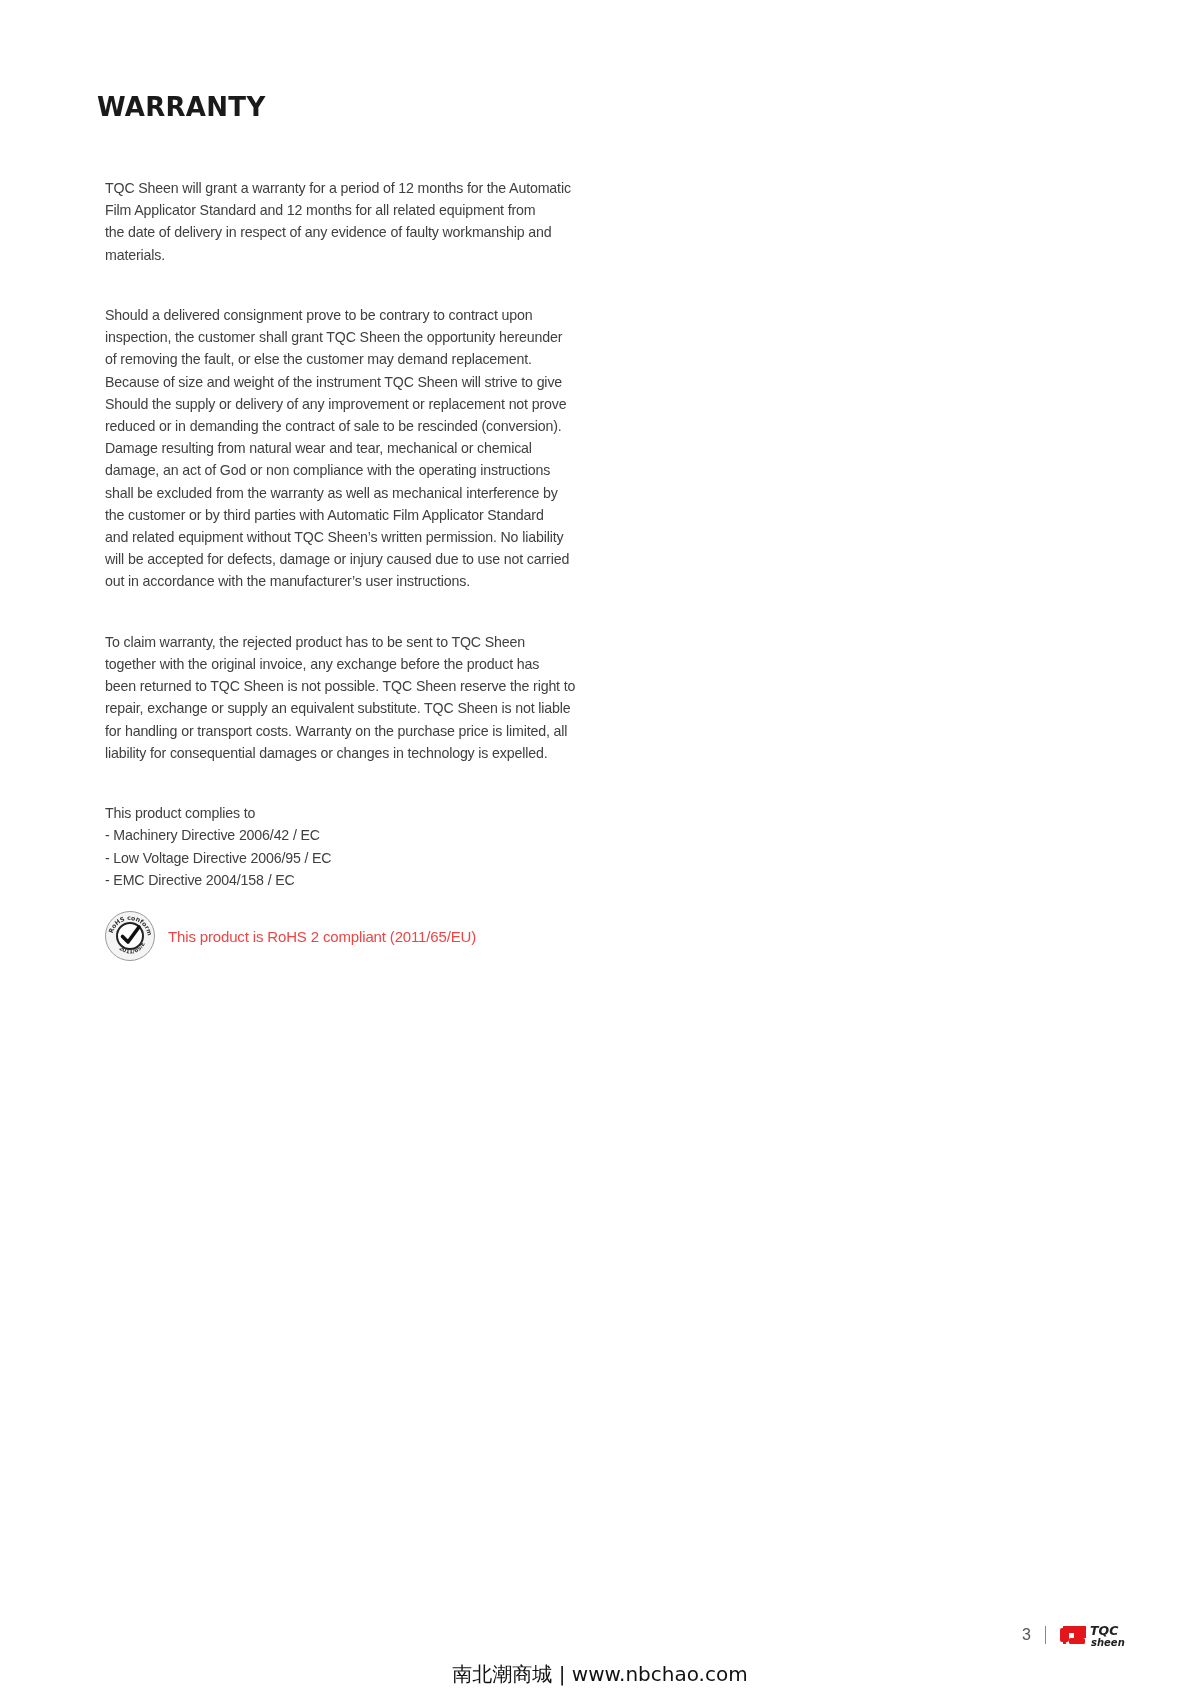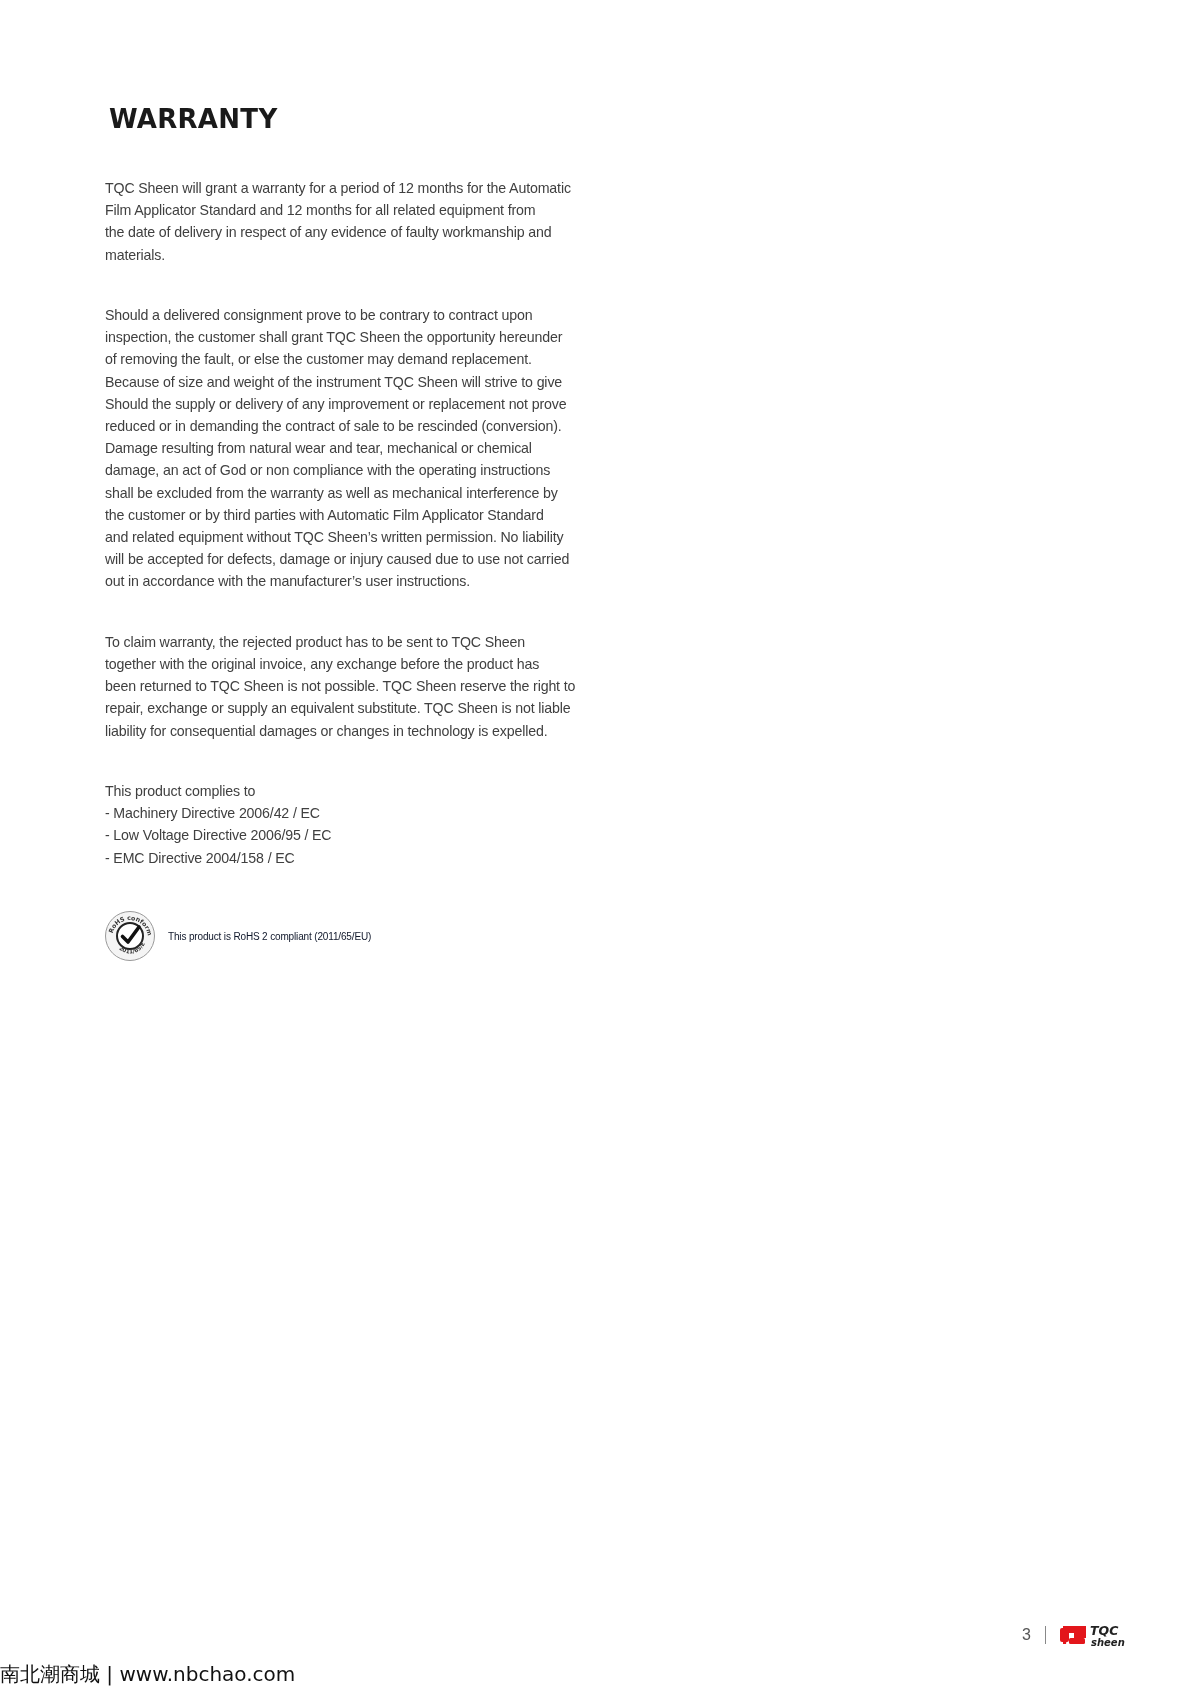--- a/index.html
+++ b/index.html
@@ -14,21 +14,21 @@
     }
     .page-title {
       position: absolute;
       left: 97px;
       top: 92px;
       font-family: "DejaVu Sans", sans-serif;
       font-weight: bold;
       font-size: 26px;
       letter-spacing: 0.3px;
       color: #1a1a1a;
-      margin: 12px;
+      margin: 0;
     }
     .body-text {
       position: absolute;
       left: 97px;
       top: 169px;
       width: 510px;
       font-size: 14.2px;
       line-height: 22.2px;
       color: #404040;
       letter-spacing: -0.15px;
@@ -43,22 +43,22 @@
       display: flex;
       align-items: center;
       gap: 12px;
     }
     .rohs-badge {
       width: 52px;
       height: 52px;
       display: block;
     }
     .rohs-text {
-      font-size: 10px;
-      color: #0f172a;
+      font-size: 15px;
+      color: #ef4444;
       letter-spacing: -0.15px;
     }
     .footer-pager {
       position: absolute;
       right: 70px;
       top: 1622px;
       display: flex;
       align-items: center;
       gap: 10px;
     }
@@ -75,20 +75,21 @@
     .logo {
       display: block;
       width: 70px;
       height: 26px;
     }
     .watermark {
       position: absolute;
       left: 0;
       right: 0;
       top: 1661px;
+      text-align: center;
       font-family: "DejaVu Sans", sans-serif;
       font-size: 20px;
       color: #111;
     }
   </style>
 </head>
 <body>
 
 <h1 class="page-title">WARRANTY</h1>
 
@@ -114,20 +115,21 @@
     <span class="line">and related equipment without TQC Sheen’s written permission. No liability</span>
     <span class="line">will be accepted for defects, damage or injury caused due to use not carried</span>
     <span class="line">out in accordance with the manufacturer’s user instructions.</span>
   </p>
   <div class="gap"></div>
   <p class="para">
     <span class="line">To claim warranty, the rejected product has to be sent to TQC Sheen</span>
     <span class="line">together with the original invoice, any exchange before the product has</span>
     <span class="line">been returned to TQC Sheen is not possible. TQC Sheen reserve the right to</span>
     <span class="line">repair, exchange or supply an equivalent substitute. TQC Sheen is not liable</span>
+    <span class="line">for handling or transport costs. Warranty on the purchase price is limited, all</span>
     <span class="line">liability for consequential damages or changes in technology is expelled.</span>
   </p>
   <div class="gap"></div>
   <p class="para">
     <span class="line">This product complies to</span>
     <span class="line">- Machinery Directive 2006/42 / EC</span>
     <span class="line">- Low Voltage Directive 2006/95 / EC</span>
     <span class="line">- EMC Directive 2004/158 / EC</span>
   </p>
 </div>

